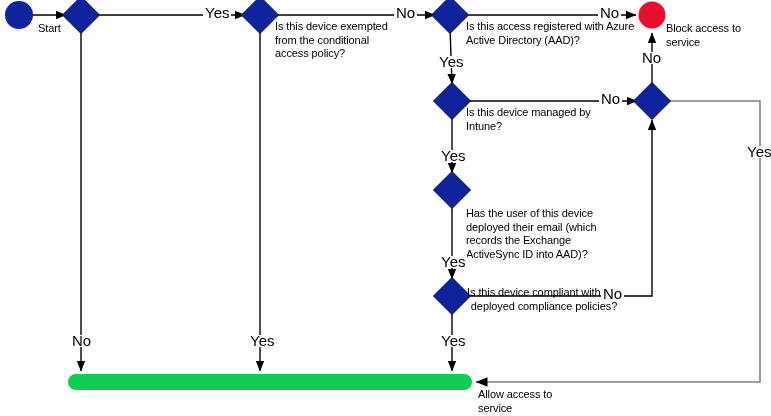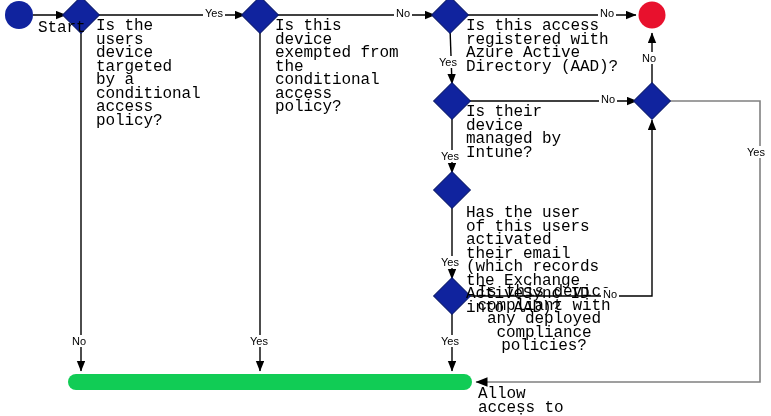--- a/index.html
+++ b/index.html
@@ -17,31 +17,31 @@
   }
   #flow-svg {
     position: absolute;
     left: 0;
     top: 0;
     width: 771px;
     height: 416px;
   }
   .lbl {
     position: absolute;
-    font-family: Liberation Mono, monospace;
-    font-size: 16px;
+    font-family: Liberation Sans, sans-serif;
+    font-size: 11px;
     color: #000000;
     line-height: 13.5px;
     white-space: pre-line;
     letter-spacing: -0.1px;
   }
   .edge-lbl {
     position: absolute;
     font-family: "Liberation Sans", sans-serif;
-    font-size: 11px;
+    font-size: 15px;
     color: #000000;
     line-height: 12px;
     background: #ffffff;
     padding: 0 2px;
   }
 </style>
 </head>
 <body>
 
 <div id="canvas">
@@ -91,33 +91,33 @@
     <rect x="439" y="88" width="26" height="26" transform="rotate(45 452 101)" fill="#10239e" stroke="#0b1a6b" stroke-width="1"></rect>
     <rect x="439" y="177" width="26" height="26" transform="rotate(45 452 190)" fill="#10239e" stroke="#0b1a6b" stroke-width="1"></rect>
     <rect x="439" y="283" width="26" height="26" transform="rotate(45 452 296)" fill="#10239e" stroke="#0b1a6b" stroke-width="1"></rect>
     <rect x="639" y="88" width="26" height="26" transform="rotate(45 652 101)" fill="#10239e" stroke="#0b1a6b" stroke-width="1"></rect>
 
     <rect x="68" y="374" width="404" height="16" rx="8" ry="8" fill="#11cc55"></rect>
   </svg>
 
   <div class="lbl" style="left:38px; top:22px;">Start</div>
 
-  <div class="lbl" style="left:96px; top:20px; width:100px;">Is the users device targeted by a conditional access policy?</div>
 
   <div class="lbl" style="left:275px; top:20px; width:128px;">Is this device exempted from the conditional access policy?</div>
 
   <div class="lbl" style="left:466px; top:20px; width:172px;">Is this access registered with Azure Active Directory (AAD)?</div>
 
-  <div class="lbl" style="left:466px; top:106px; width:132px;">Is their device managed by Intune?</div>
+  <div class="lbl" style="left:466px; top:106px; width:132px;">Is this device managed by Intune?</div>
 
-  <div class="lbl" style="left:466px; top:207px; width:136px;">Has the user of this users activated their email (which records the Exchange ActiveSync ID into AAD)?</div>
+  <div class="lbl" style="left:466px; top:207px; width:136px;">Has the user of this device deployed their email (which records the Exchange ActiveSync ID into AAD)?</div>
 
   <div class="lbl" style="left:466px; top:286px; width:156px;text-align:center;">Is this device compliant with any deployed compliance policies?</div>
 
 
+  <div class="lbl" style="left:666px; top:22px; width:84px;">Block access to service</div>
 
   <div class="lbl" style="left:478px; top:388px; width:90px;">Allow access to service</div>
 
   <div class="edge-lbl" style="left:203px; top:7px;">Yes</div>
   <div class="edge-lbl" style="left:70px; top:335px;">No</div>
 
   <div class="edge-lbl" style="left:394px; top:7px;">No</div>
   <div class="edge-lbl" style="left:248px; top:335px;">Yes</div>
 
   <div class="edge-lbl" style="left:598px; top:7px;">No</div>

